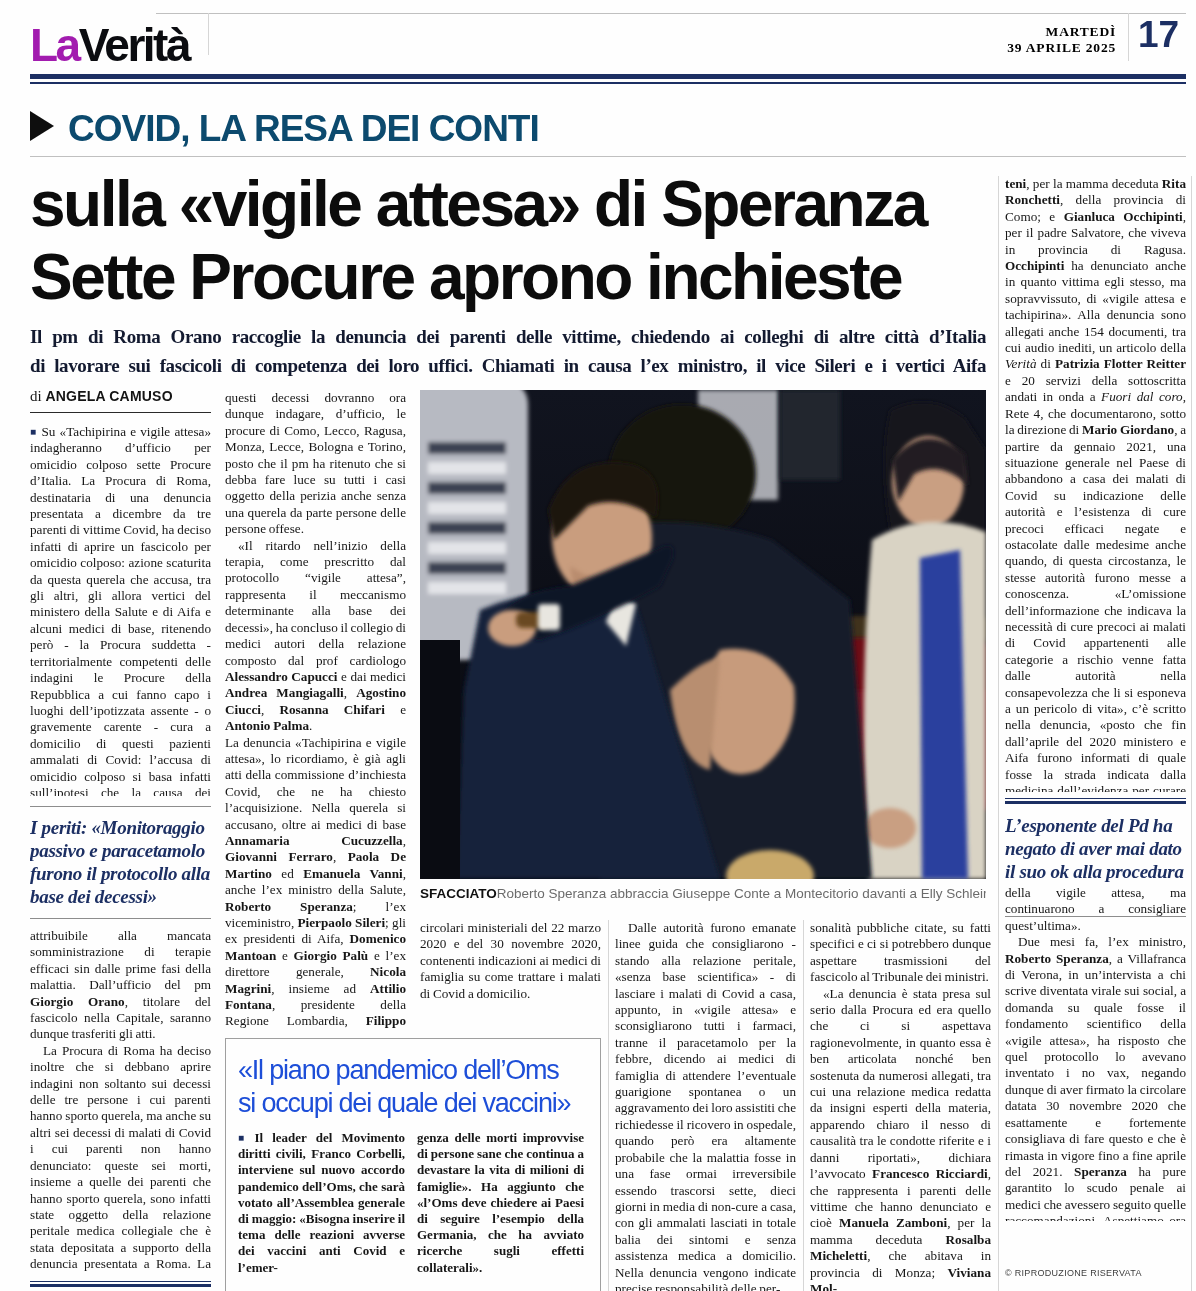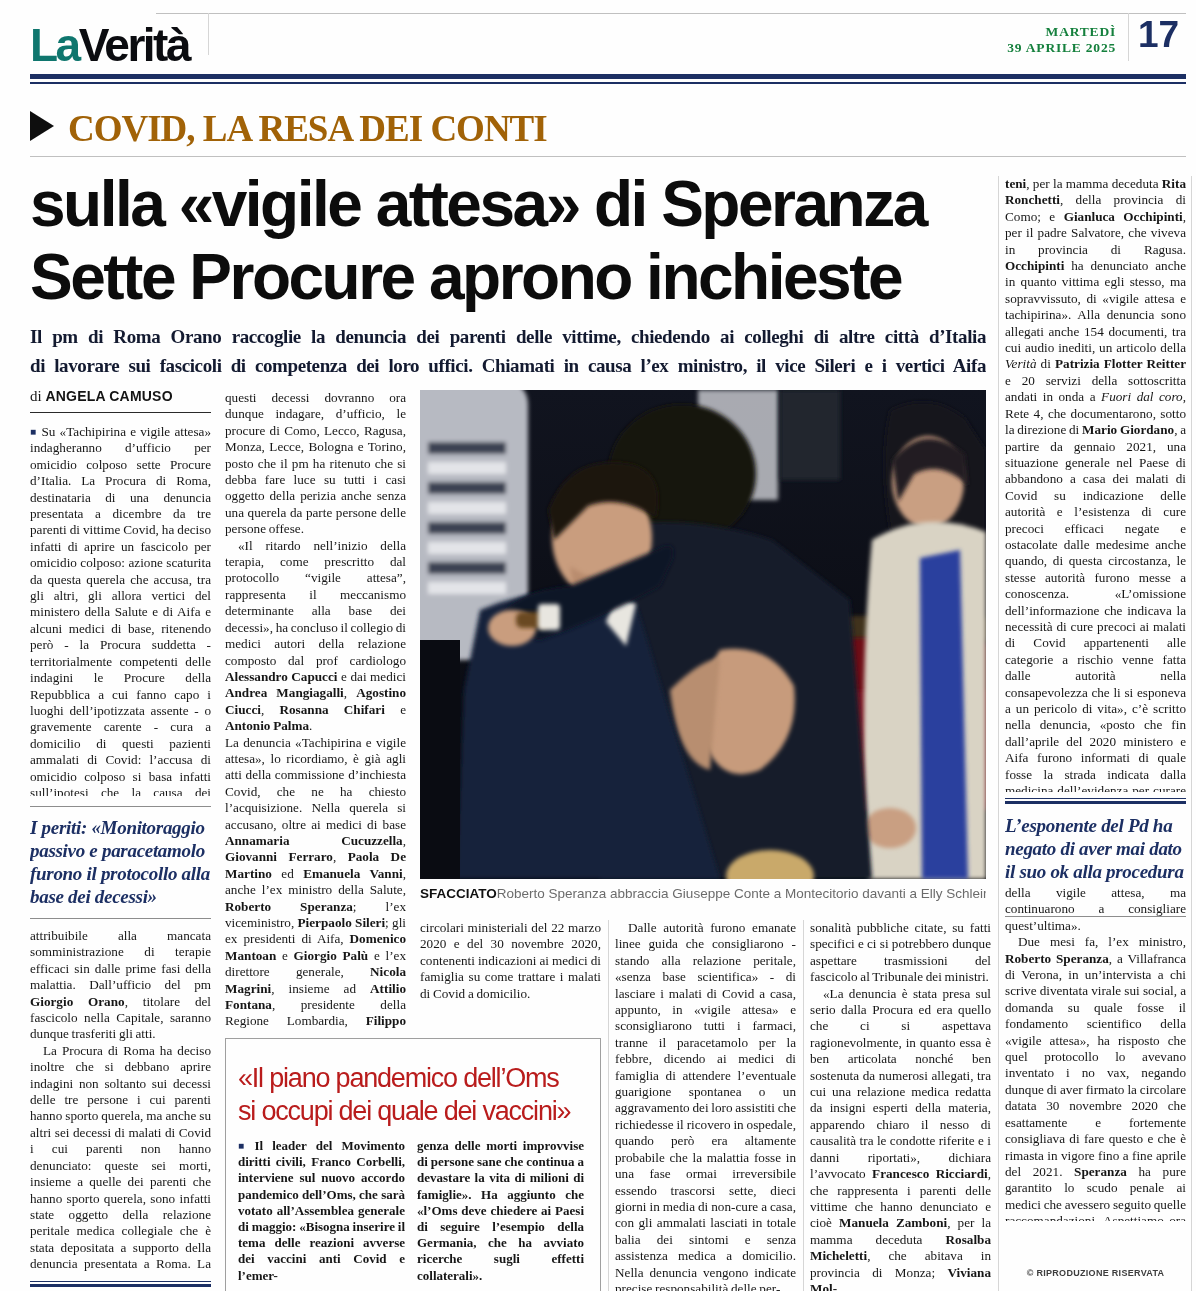--- a/index.html
+++ b/index.html
@@ -7,28 +7,28 @@
   .page{position:relative;width:1196px;height:1291px;background:#fefefe;overflow:hidden;
         font-family:"Liberation Serif",serif;color:#151515}
   .abs{position:absolute}
   .hl{height:1px;background:#c0c0c0}
   .vl{width:1px;background:#d6d6d6}
   .navybar{background:#1c2f63}
 
   
   .masthead{font-family:"Liberation Sans",sans-serif;font-weight:800;font-size:46px;
             letter-spacing:-2.5px;color:#0b0c10;line-height:1}
-  .masthead .la{color:#0f766e}
+  .masthead .la{color:#a21caf}
   .dateblock{font-weight:700;font-size:13.5px;letter-spacing:.8px;text-align:right;
-             color:#15803d;line-height:16px}
+             color:#000000;line-height:16px}
   .pagenum{font-family:"Liberation Sans",sans-serif;font-weight:800;font-size:37px;color:#1c2f63;line-height:1}
 
   
-  .kicker{font-family:Liberation Serif, serif;font-weight:800;font-size:37px;
-          letter-spacing:-1px;color:#a16207;line-height:1}
+  .kicker{font-family:Liberation Sans, sans-serif;font-weight:800;font-size:37px;
+          letter-spacing:-1px;color:#0c4a6e;line-height:1}
   .kicker-arrow{width:0;height:0;border-left:24px solid #0e0e0e;
                 border-top:15px solid transparent;border-bottom:15px solid transparent}
   .headline{font-family:"Liberation Sans",sans-serif;font-weight:800;font-size:64px;
             line-height:73px;letter-spacing:-2.5px;color:#0c0c0c;white-space:nowrap}
   .standfirst{font-weight:700;font-size:19px;line-height:29px;color:#131a30;
               letter-spacing:-.4px;word-spacing:-1px}
   .standfirst .sline{display:block;text-align:justify;text-align-last:justify}
 
   
   .col{font-size:13.2px;line-height:16.4px;text-align:justify;color:#161616;
@@ -37,35 +37,35 @@
   .col .indent{text-indent:13px}
   .gap-top{margin-top:16px}
   .bullet{color:#1c2f63;font-size:10px;font-family:"Liberation Sans",sans-serif;
           margin-right:4px;vertical-align:1px}
   .byline{font-size:15px;color:#141414;border-bottom:1.5px solid #2a2a2a;padding-bottom:7px}
   .byline b{font-family:"Liberation Sans",sans-serif;font-size:14px;letter-spacing:.2px}
   .pullquote{font-style:italic;font-weight:700;font-size:19px;line-height:23px;
              color:#1c2f63;letter-spacing:-.3px;text-align:left}
   .drules .t{height:1px;background:#1c2f63;margin-bottom:2px}
   .drules .b{height:3px;background:#1c2f63}
-  .copyright{font-family:"Liberation Sans",sans-serif;font-weight:700;font-size:9px;
-             color:#3d3d3d;letter-spacing:.3px;text-align:center}
+  .copyright{font-family:"Liberation Sans",sans-serif;font-weight:400;font-size:9px;
+             color:#3d3d3d;letter-spacing:.3px;text-align:left}
 
   
   .photo{background:#0a0c12;overflow:hidden}
   .caption{font-family:"Liberation Sans",sans-serif;font-size:13.5px;color:#6b6b6b;
            display:flex;align-items:baseline;white-space:nowrap;overflow:hidden}
   .caption .tag{font-weight:800;color:#101010;margin-right:0}
 
   
   .box{border:1.5px solid #9f9f9f;padding:11px 12px}
   .box-kicker{font-family:"Liberation Sans",sans-serif;font-weight:800;font-size:19px;
               letter-spacing:-.3px;color:#0f0f0f}
   .box-headline{font-family:"Liberation Sans",sans-serif;font-weight:500;font-size:27px;
-                line-height:33px;letter-spacing:-1.2px;color:#b91c1c;margin-top:12px}
+                line-height:33px;letter-spacing:-1.2px;color:#1d4ed8;margin-top:4px}
   .box-cols{display:flex;gap:12px;margin-top:10px}
   .box-col{width:167px;font-weight:700;font-size:13px;line-height:16.2px;
            text-align:justify;color:#161616;overflow:hidden;word-spacing:-.6px}
   .rich i{font-style:italic}
 </style>
 </head>
 <body>
 
 <div class="page">
 

